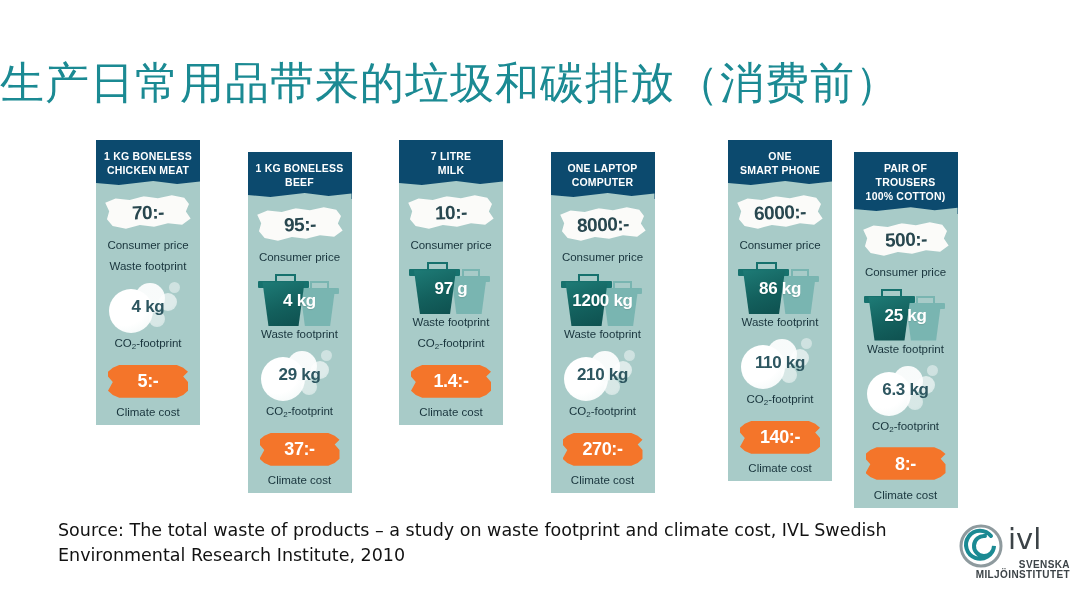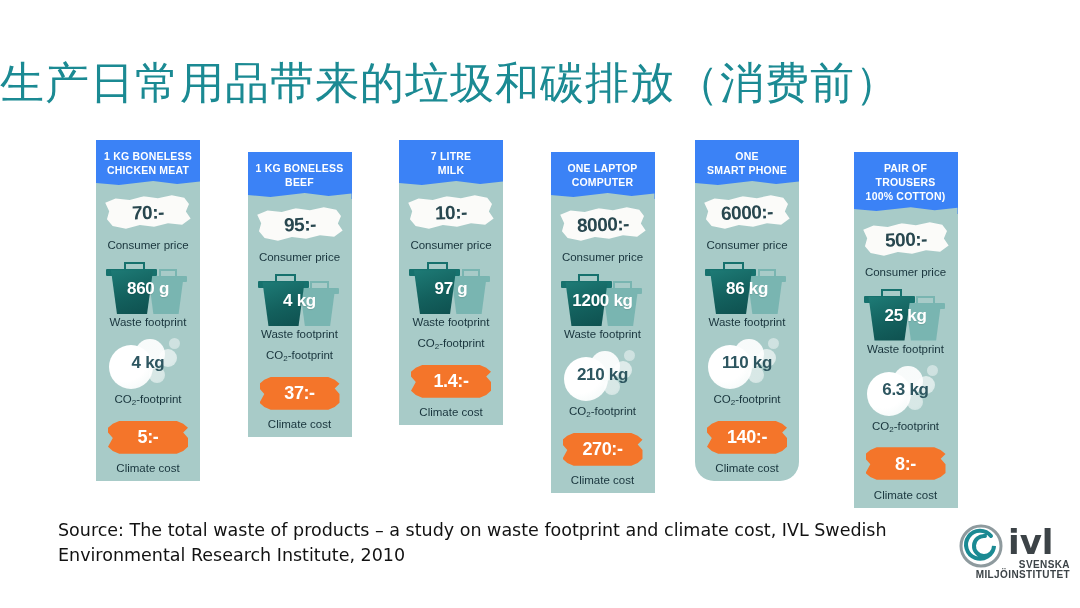--- a/index.html
+++ b/index.html
@@ -21,21 +21,21 @@
     white-space:nowrap;
   }
 
   
   .strip{position:absolute;left:96px;top:140px;width:888px;height:370px;}
   .col{
     position:absolute;top:0;width:104px;
     background:#a8cbc8;
   }
   .col .head{
-    background:#3b82f6;color:#ffffff;
+    background:#0c4a6e;color:#ffffff;
     font-size:10.5px;font-weight:bold;line-height:1.35;
     letter-spacing:.2px;
     text-align:center;
     padding:9px 4px 10px 4px;
     position:relative;
     font-family:"Liberation Sans", sans-serif;
   }
   
   .head:after{
     content:"";position:absolute;left:0;right:0;bottom:-1px;height:9px;
@@ -136,21 +136,21 @@
     font-family:"DejaVu Sans", sans-serif;
     font-size:17.5px;line-height:1.45;color:#121212;
   }
 
   
   .logo{position:absolute;left:958px;top:521px;width:112px;height:72px;}
   .logo .mark{position:absolute;left:0;top:2px;width:46px;height:46px;}
   .logo .word{
     position:absolute;left:50px;top:4px;
     font-family:"DejaVu Sans", sans-serif;
-    font-size:34px;font-weight:bold;color:#3c4347;letter-spacing:0px;line-height:1;
+    font-size:29px;font-weight:normal;color:#3c4347;letter-spacing:0px;line-height:1;
   }
   .logo .sub1,.logo .sub2{
     position:absolute;color:#3c4347;font-weight:bold;
     font-family:"Liberation Sans", sans-serif;
     font-size:10px;letter-spacing:.4px;text-align:right;width:112px;left:0;
   }
   .logo .sub1{top:38px;}
   .logo .sub2{top:48px;}
 </style>
 </head>
@@ -168,35 +168,20 @@
         </div>
         <div class="cell">
           <div class="pricewrap">
             <div class="pricetag">
               <span>70:-</span>
             </div>
           </div>
           <div class="caption">Consumer price</div>
         </div>
         <div class="cell">
-          <div class="binwrap">
-            <div class="bins">
-              <div class="bin back">
-                <div class="tab"></div>
-                <div class="lid"></div>
-                <div class="body"></div>
-              </div>
-              <div class="bin front">
-                <div class="tab"></div>
-                <div class="lid"></div>
-                <div class="body"></div>
-              </div>
-              <div class="binval">860 g</div>
-            </div>
-          </div>
           <div class="caption">Waste footprint</div>
         </div>
         <div class="cell">
           <div class="cloudwrap">
             <div class="cloud">
               <div class="b b1"></div>
               <div class="b b2"></div>
               <div class="b b3"></div>
               <div class="b b4"></div>
               <div class="b b5"></div>
@@ -239,20 +224,30 @@
                 <div class="tab"></div>
                 <div class="lid"></div>
                 <div class="body"></div>
               </div>
               <div class="binval">4 kg</div>
             </div>
           </div>
           <div class="caption">Waste footprint</div>
         </div>
         <div class="cell">
+          <div class="cloudwrap">
+            <div class="cloud">
+              <div class="b b1"></div>
+              <div class="b b2"></div>
+              <div class="b b3"></div>
+              <div class="b b4"></div>
+              <div class="b b5"></div>
+              <div class="cloudval">29 kg</div>
+            </div>
+          </div>
           <div class="caption">CO<sub>2</sub>-footprint</div>
         </div>
         <div class="cell">
           <div class="costwrap">
             <div class="costtag">
               <span>37:-</span>
             </div>
           </div>
           <div class="caption">Climate cost</div>
         </div>
@@ -346,21 +341,21 @@
         </div>
         <div class="cell">
           <div class="costwrap">
             <div class="costtag">
               <span>270:-</span>
             </div>
           </div>
           <div class="caption">Climate cost</div>
         </div>
       </div>
-      <div class="col" style="left: 599px; top: 0px; border-radius: 19px;">
+      <div class="col" style="left: 632px; top: 0px;">
         <div class="head">
           <div>ONE</div>
           <div>SMART PHONE</div>
         </div>
         <div class="cell">
           <div class="pricewrap">
             <div class="pricetag">
               <span>6000:-</span>
             </div>
           </div>

